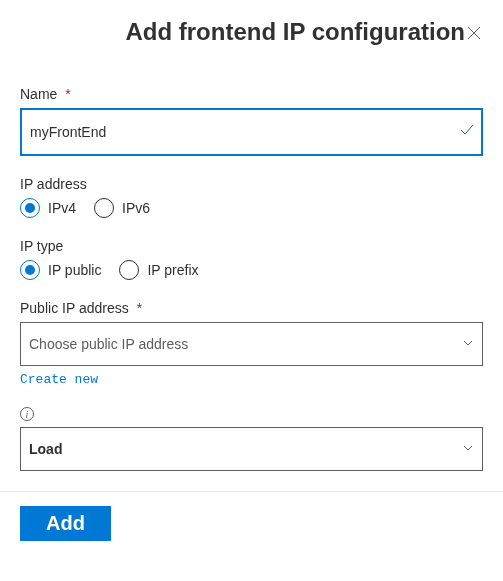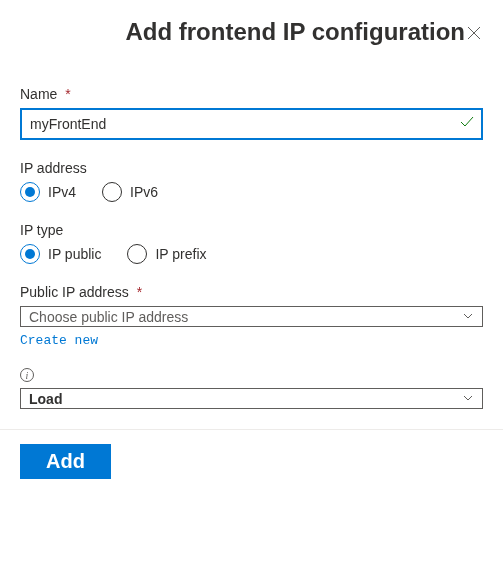--- a/index.html
+++ b/index.html
@@ -12,40 +12,40 @@
       padding: 18px 20px;
     }
     .header { display: flex; justify-content: flex-end; align-items: flex-start; margin-bottom: 40px; }
     .title { font-size: 24px; font-weight: 600; color: #323130; }
     .close-btn { cursor: pointer; width: 18px; height: 18px; display: flex; align-items: center; justify-content: center; margin-top: 6px; }
     .field { margin-bottom: 20px; }
     .label { font-size: 14px; color: #323130; margin-bottom: 6px; display: flex; align-items: center; gap: 6px; }
     .req { color: #a4262c; margin-left: 2px; }
     .text-input {
       width: 100%;
-      height: 32px;
+      height: 48px;
       border: 2px solid #0078d4;
       padding: 0 30px 0 8px;
       font-size: 14px;
       color: #323130;
       outline: none;
     }
     .input-wrap { position: relative; }
     .check { position: absolute; right: 8px; top: 50%; transform: translateY(-50%); color: #107c10; }
-    .radio-group { display: flex; gap: 26px; margin-top: 4px; text-align: center; }
+    .radio-group { display: flex; gap: 18px; margin-top: 4px; text-align: center; }
     .radio { display: flex; align-items: center; gap: 8px; cursor: pointer; font-size: 14px; color: #323130; }
     .radio-circle {
       width: 20px; height: 20px; border-radius: 50%;
       border: 1px solid #323130; display: flex; align-items: center; justify-content: center;
     }
     .radio.selected .radio-circle { border-color: #0078d4; }
     .radio-dot { width: 10px; height: 10px; border-radius: 50%; background: #0078d4; display: none; }
     .radio.selected .radio-dot { display: block; }
     .select {
-      width: 100%; height: 21px; border: 1px solid #605e5c;
+      width: 100%; height: 44px; border: 1px solid #605e5c;
       padding: 0 30px 0 8px; font-size: 14px; color: #605e5c;
       display: flex; align-items: center; cursor: pointer; position: relative;
       background: #fff;
     }
     .select.bold { color: #323130; font-weight: 600; }
     .select .chev { position: absolute; right: 8px; top: 50%; transform: translateY(-50%); color: #605e5c; }
     .link { color: #0078d4; font-size: 13px; cursor: pointer; margin-top: 6px; display: inline-block; font-family: Liberation Mono, monospace; }
     .info-icon {
       width: 14px; height: 14px; border: 1px solid #605e5c; border-radius: 50%;
       display: inline-flex; align-items: center; justify-content: center;

